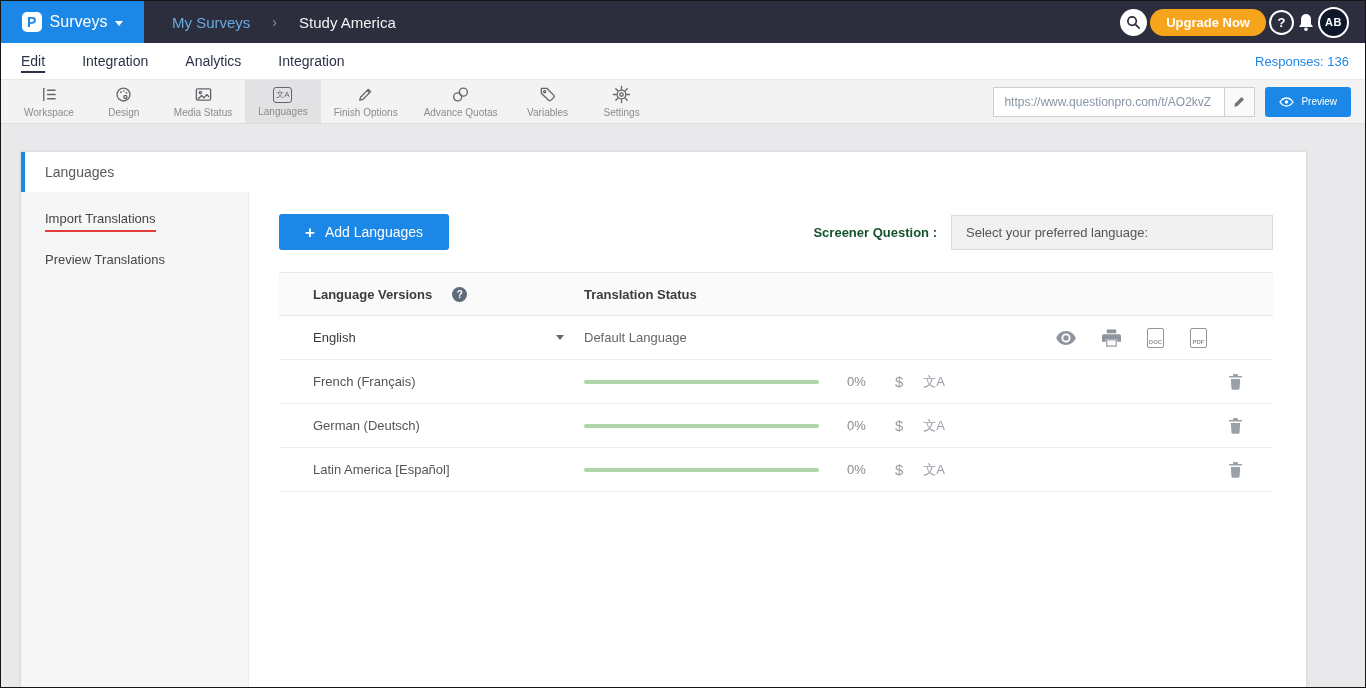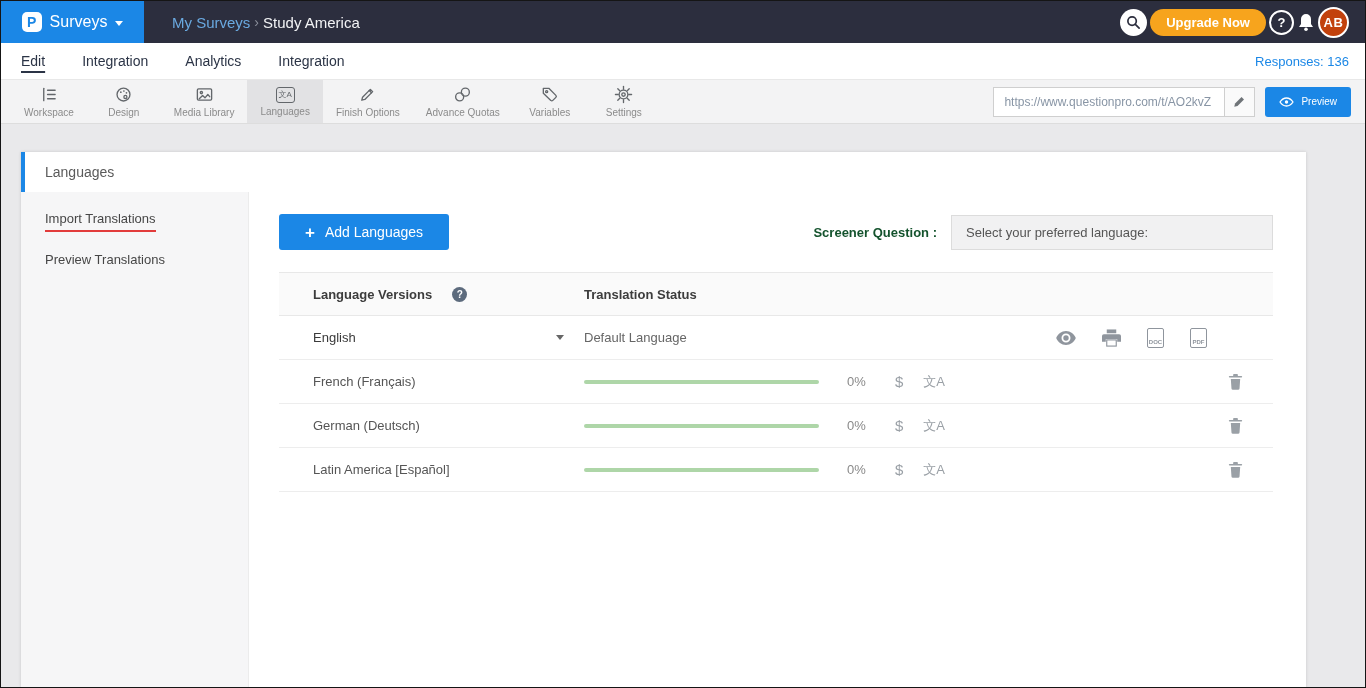--- a/index.html
+++ b/index.html
@@ -6,30 +6,30 @@
   html,body { width:1366px; height:688px; }
   body { font-family:"Liberation Sans", sans-serif; background:#fff; }
   .page { width:1366px; height:688px; border:1px solid #151515; display:flex; flex-direction:column; background:#e9e9eb; overflow:hidden; }
 
   
   .topbar { flex:0 0 42px; background:#2c2e3e; display:flex; align-items:center; }
   .brand { width:143px; height:100%; background:#1b87e6; display:flex; align-items:center; justify-content:center; gap:8px; cursor:pointer; }
   .logo { width:20px; height:20px; border-radius:5px; background:#fff; color:#1b87e6; font-weight:bold; font-size:14px; display:flex; align-items:center; justify-content:center; }
   .brand-label { color:#fff; font-size:16px; font-weight:500; }
   .caret-down-white { width:0; height:0; border-left:4px solid transparent; border-right:4px solid transparent; border-top:5px solid #fff; margin-top:2px; }
-  .breadcrumb { margin-left:28px; display:flex; align-items:center; gap:4px; font-size:15px; }
+  .breadcrumb { margin-left:28px; display:flex; align-items:center; gap:22px; font-size:15px; }
   .bc-parent { color:#6aa9e0; cursor:pointer; text-decoration:none; }
   .bc-sep { color:#8b8f9b; font-size:14px; }
   .bc-current { color:#f2f3f5; }
   .topbar-right { margin-left:auto; display:flex; align-items:center; gap:3px; padding-right:16px; }
   .search-btn { width:27px; height:27px; border-radius:50%; background:#fff; border:none; display:flex; align-items:center; justify-content:center; cursor:pointer; }
   .upgrade-btn { height:27px; border:none; border-radius:14px; background:#f7a41d; color:#fff; font-size:13px; font-weight:bold; padding:0 16px; cursor:pointer; font-family:"Liberation Sans",sans-serif; }
   .help-btn { width:25px; height:25px; border-radius:50%; border:2px solid #fff; background:transparent; color:#fff; font-size:13px; font-weight:bold; display:flex; align-items:center; justify-content:center; cursor:pointer; }
   .bell-btn { background:transparent; border:none; display:flex; align-items:center; cursor:pointer; }
-  .avatar { width:31px; height:31px; border-radius:50%; border:2px solid #fff; background:#c2410c; color:#fff; font-size:13px; font-weight:bold; display:flex; align-items:center; justify-content:center; letter-spacing:.5px; cursor:pointer; }
+  .avatar { width:31px; height:31px; border-radius:50%; border:2px solid #fff; background:#0f172a; color:#fff; font-size:11px; font-weight:bold; display:flex; align-items:center; justify-content:center; letter-spacing:.5px; cursor:pointer; }
 
   
   .tabsbar { flex:0 0 37px; background:#fff; display:flex; align-items:center; padding-left:20px; gap:37px; border-bottom:1px solid #e8e8e8; }
   .tab { font-size:14px; color:#2b3446; font-weight:500; cursor:pointer; }
   .tab.active { text-decoration:underline; text-decoration-thickness:2px; text-underline-offset:5px; }
   .responses { margin-left:auto; margin-right:16px; font-size:13px; color:#1b87e6; }
 
   
   .toolbar { flex:0 0 44px; background:#f3f3f4; border-bottom:1px solid #ddd; display:flex; align-items:stretch; padding-left:10px; }
   .titem { display:flex; flex-direction:column; align-items:center; justify-content:center; gap:3px; padding:0 13px; min-width:74px; cursor:pointer; }
@@ -146,21 +146,21 @@
           <circle cx="12" cy="12.6" r="1.6"></circle>
         </svg>
       <span class="tlabel">Design</span>
     </div>
     <div class="titem">
       <svg width="19" height="19" viewBox="0 0 20 20">
           <rect x="2.5" y="4" width="15" height="12" rx="1.2"></rect>
           <circle cx="6.7" cy="8" r="1.2"></circle>
           <path d="M4.5 14.5l3.5-3.5 2.5 2.5 3-3.5 2 2.3"></path>
         </svg>
-      <span class="tlabel">Media Library</span>
+      <span class="tlabel">Media Status</span>
     </div>
     <div class="titem active">
       <span class="lang-badge">文A</span>
       <span class="tlabel">Languages</span>
     </div>
     <div class="titem">
       <svg width="19" height="19" viewBox="0 0 20 20">
           <path d="M4 16l.8-3.2L13 4.6l2.4 2.4L7.2 15.2 4 16z"></path>
           <line x1="11.8" y1="5.8" x2="14.2" y2="8.2"></line>
         </svg>

